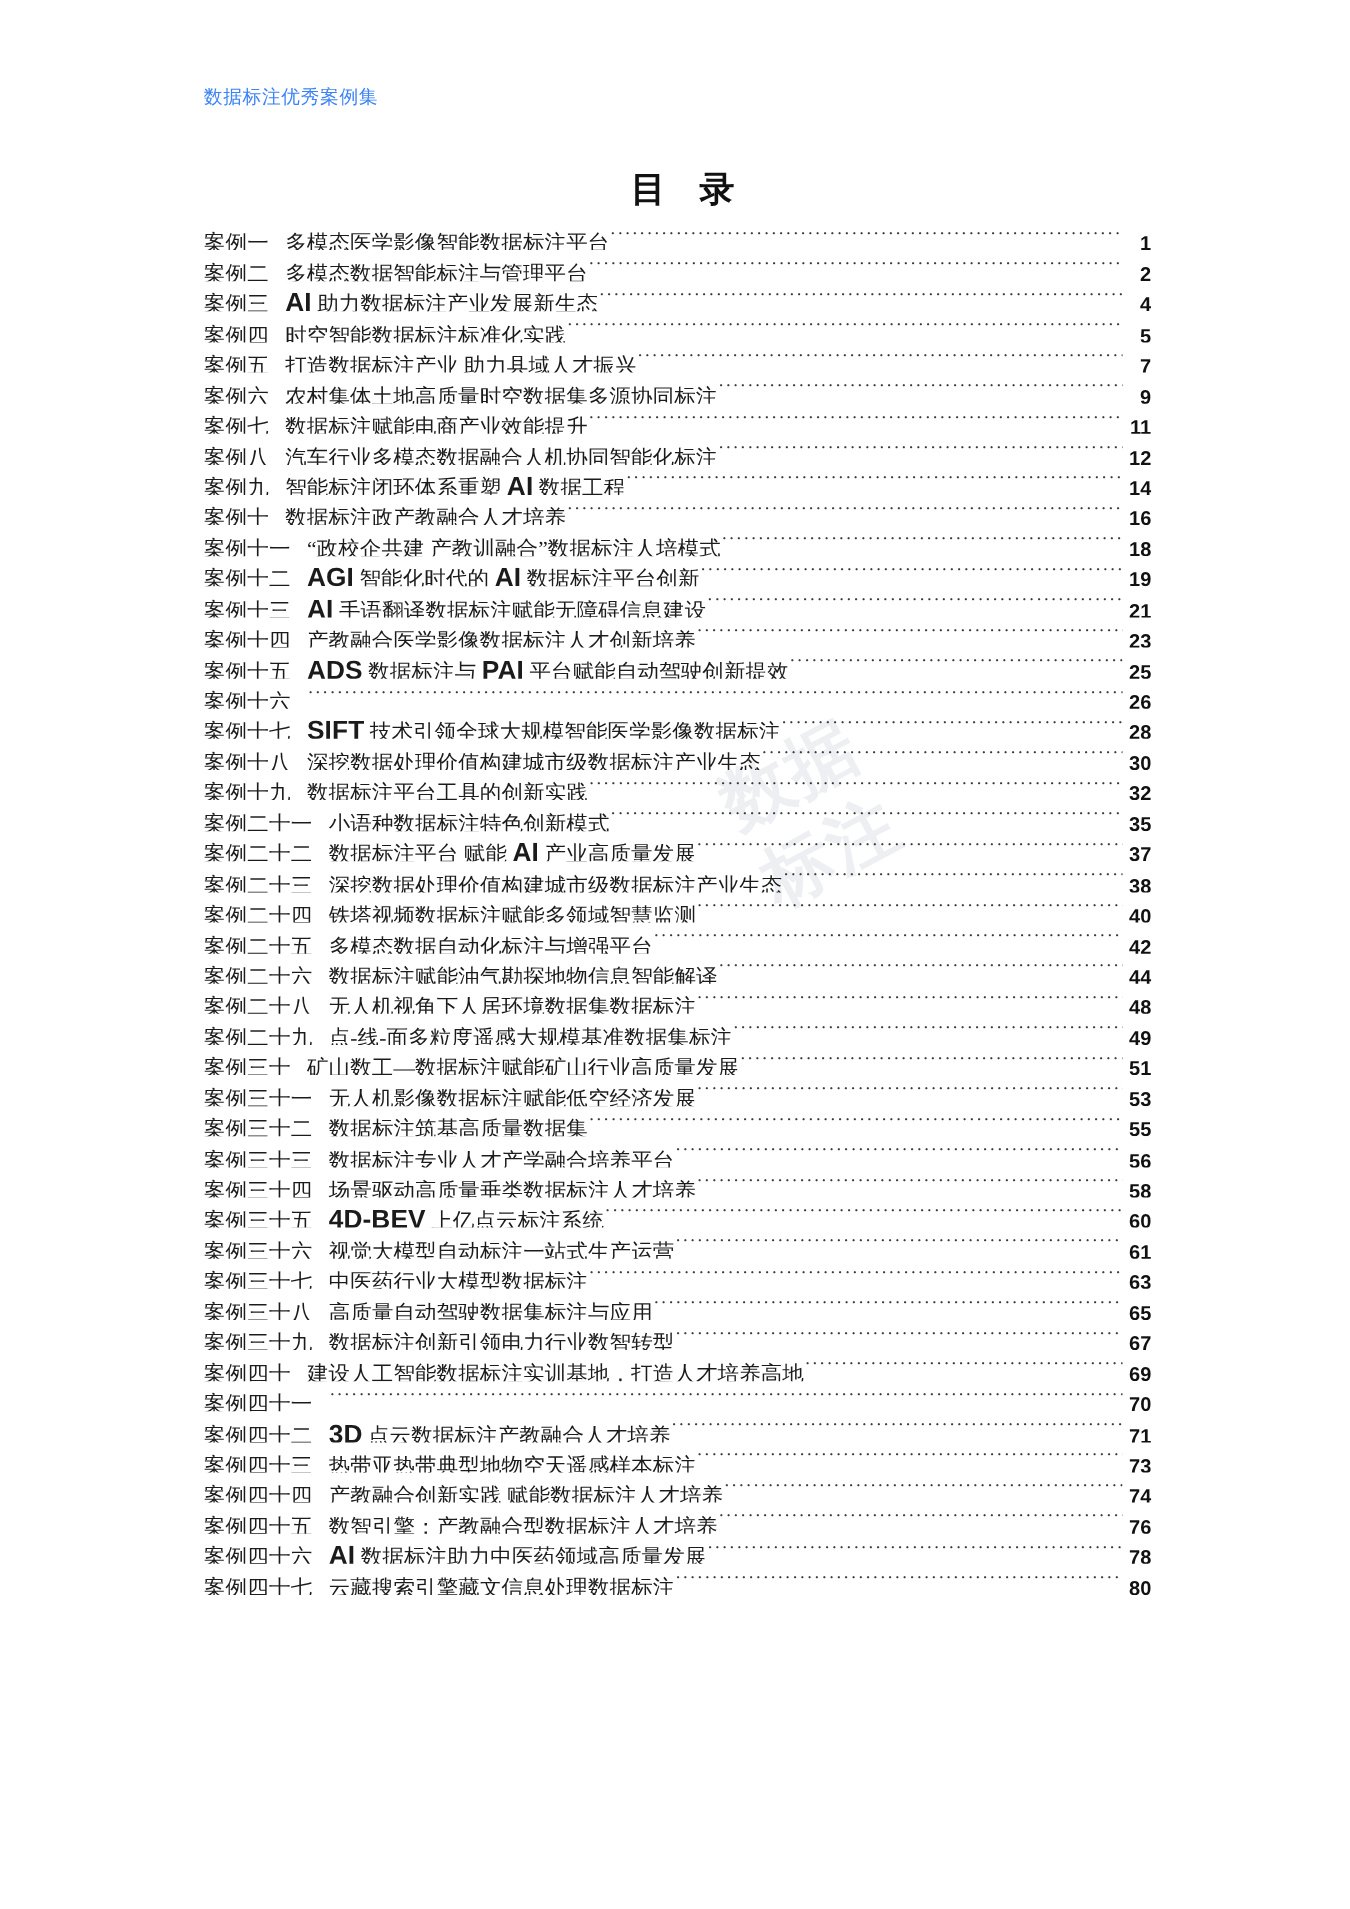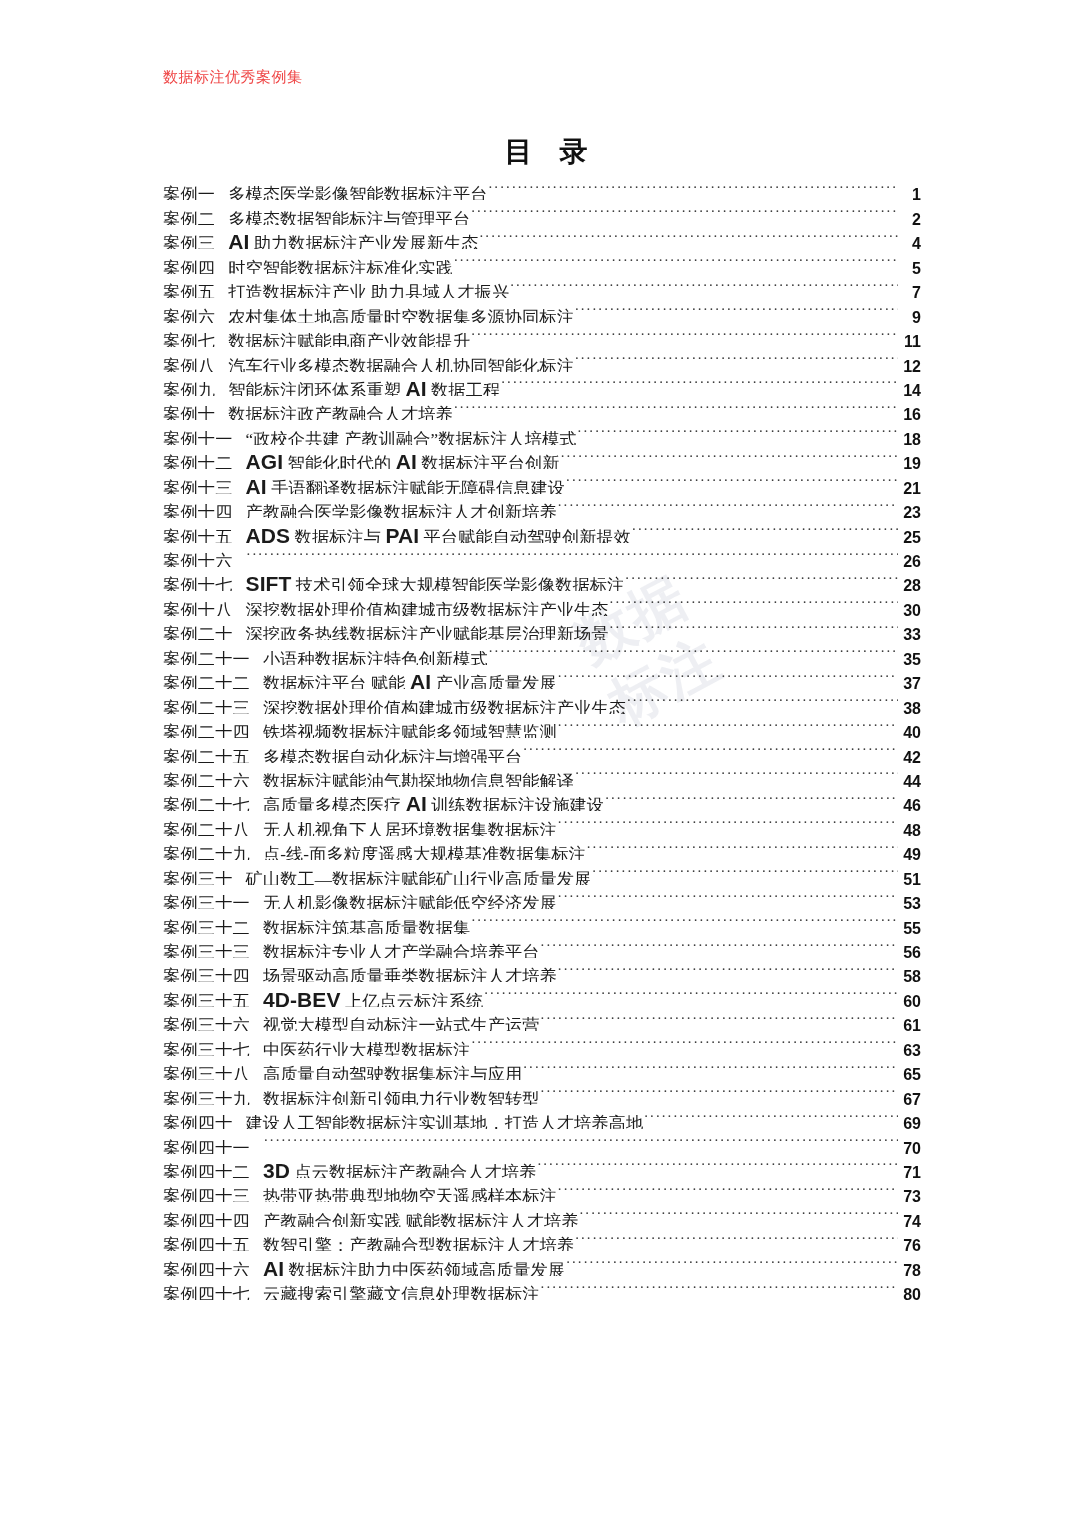--- a/index.html
+++ b/index.html
@@ -24,21 +24,21 @@
   }
 
   
   .doc-header {
     position: absolute;
     left: 163px;
     top: 68px;
     font-family: "Liberation Sans", "DejaVu Sans", sans-serif;
     font-size: 15px;
     letter-spacing: 0.5px;
-    color: #ef4444;
+    color: #3b82f6;
     white-space: nowrap;
   }
 
   
   .watermark {
     position: absolute;
     left: 610px;
     top: 520px;
     width: 340px;
     height: 280px;
@@ -279,25 +279,25 @@
         <span class="toc-page">28</span>
       </div>
       <div class="toc-entry">
         <span class="toc-label">案例十八</span>
         <span class="toc-gap"></span>
         <span class="toc-text">深挖数据处理价值构建城市级数据标注产业生态</span>
         <span class="toc-dots"></span>
         <span class="toc-page">30</span>
       </div>
       <div class="toc-entry">
-        <span class="toc-label">案例二十</span>
-        <span class="toc-gap"></span>
-        <span class="toc-text">深挖政务热线数据标注产业赋能基层治理新场景</span>
-        <span class="toc-dots"></span>
-        <span class="toc-page">33</span>
+        <span class="toc-label">案例十九</span>
+        <span class="toc-gap"></span>
+        <span class="toc-text">数据标注平台工具的创新实践</span>
+        <span class="toc-dots"></span>
+        <span class="toc-page">32</span>
       </div>
       <div class="toc-entry">
         <span class="toc-label">案例二十一</span>
         <span class="toc-gap"></span>
         <span class="toc-text">小语种数据标注特色创新模式</span>
         <span class="toc-dots"></span>
         <span class="toc-page">35</span>
       </div>
       <div class="toc-entry">
         <span class="toc-label">案例二十二</span>
@@ -328,27 +328,20 @@
         <span class="toc-page">42</span>
       </div>
       <div class="toc-entry">
         <span class="toc-label">案例二十六</span>
         <span class="toc-gap"></span>
         <span class="toc-text">数据标注赋能油气勘探地物信息智能解译</span>
         <span class="toc-dots"></span>
         <span class="toc-page">44</span>
       </div>
       <div class="toc-entry">
-        <span class="toc-label">案例二十七</span>
-        <span class="toc-gap"></span>
-        <span class="toc-text">高质量多模态医疗 <span class="lat">AI</span> 训练数据标注设施建设</span>
-        <span class="toc-dots"></span>
-        <span class="toc-page">46</span>
-      </div>
-      <div class="toc-entry">
         <span class="toc-label">案例二十八</span>
         <span class="toc-gap"></span>
         <span class="toc-text">无人机视角下人居环境数据集数据标注</span>
         <span class="toc-dots"></span>
         <span class="toc-page">48</span>
       </div>
       <div class="toc-entry">
         <span class="toc-label">案例二十九</span>
         <span class="toc-gap"></span>
         <span class="toc-text">点-线-面多粒度遥感大规模基准数据集标注</span>

